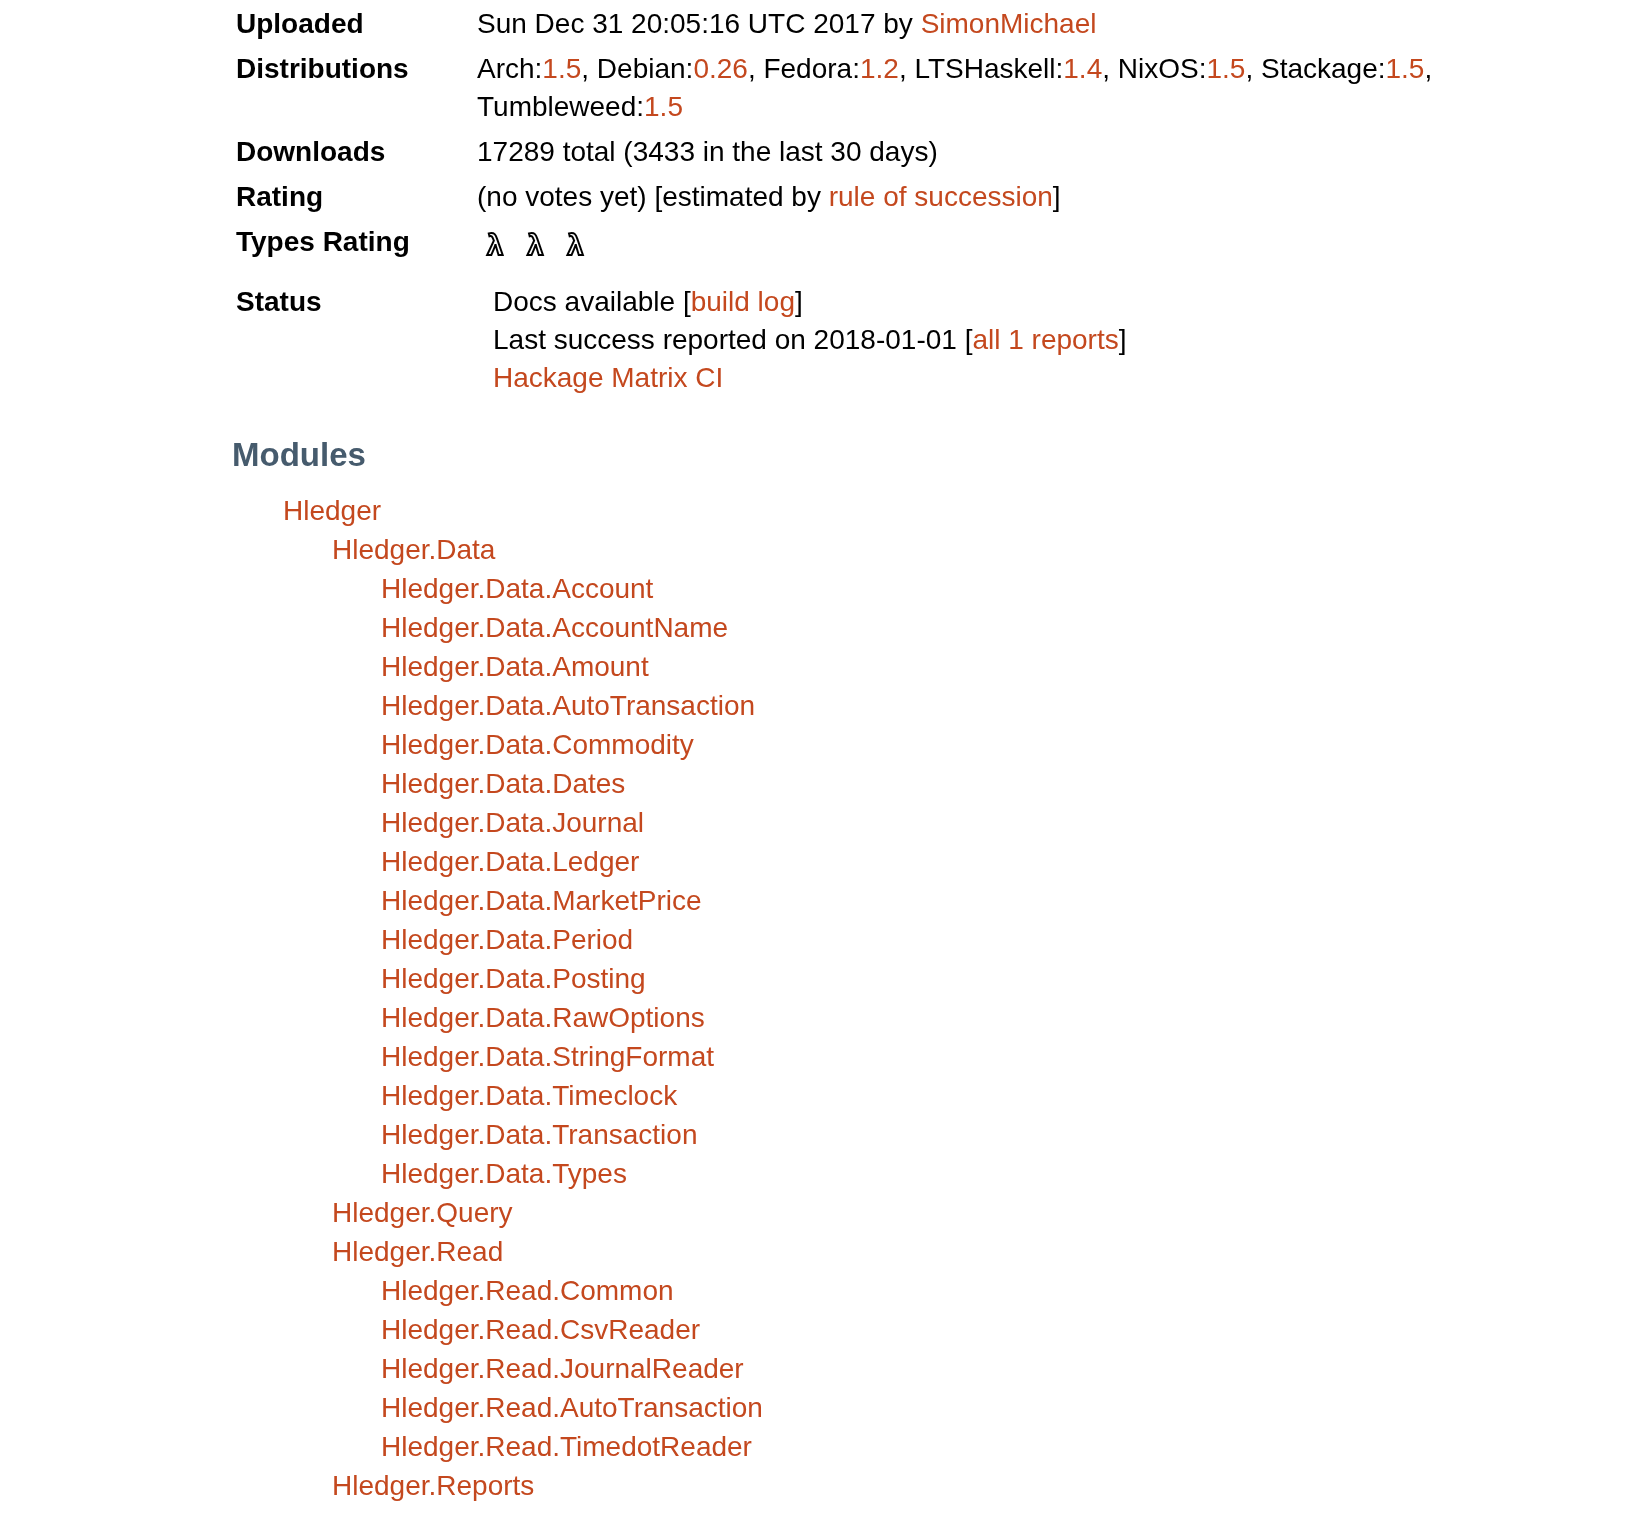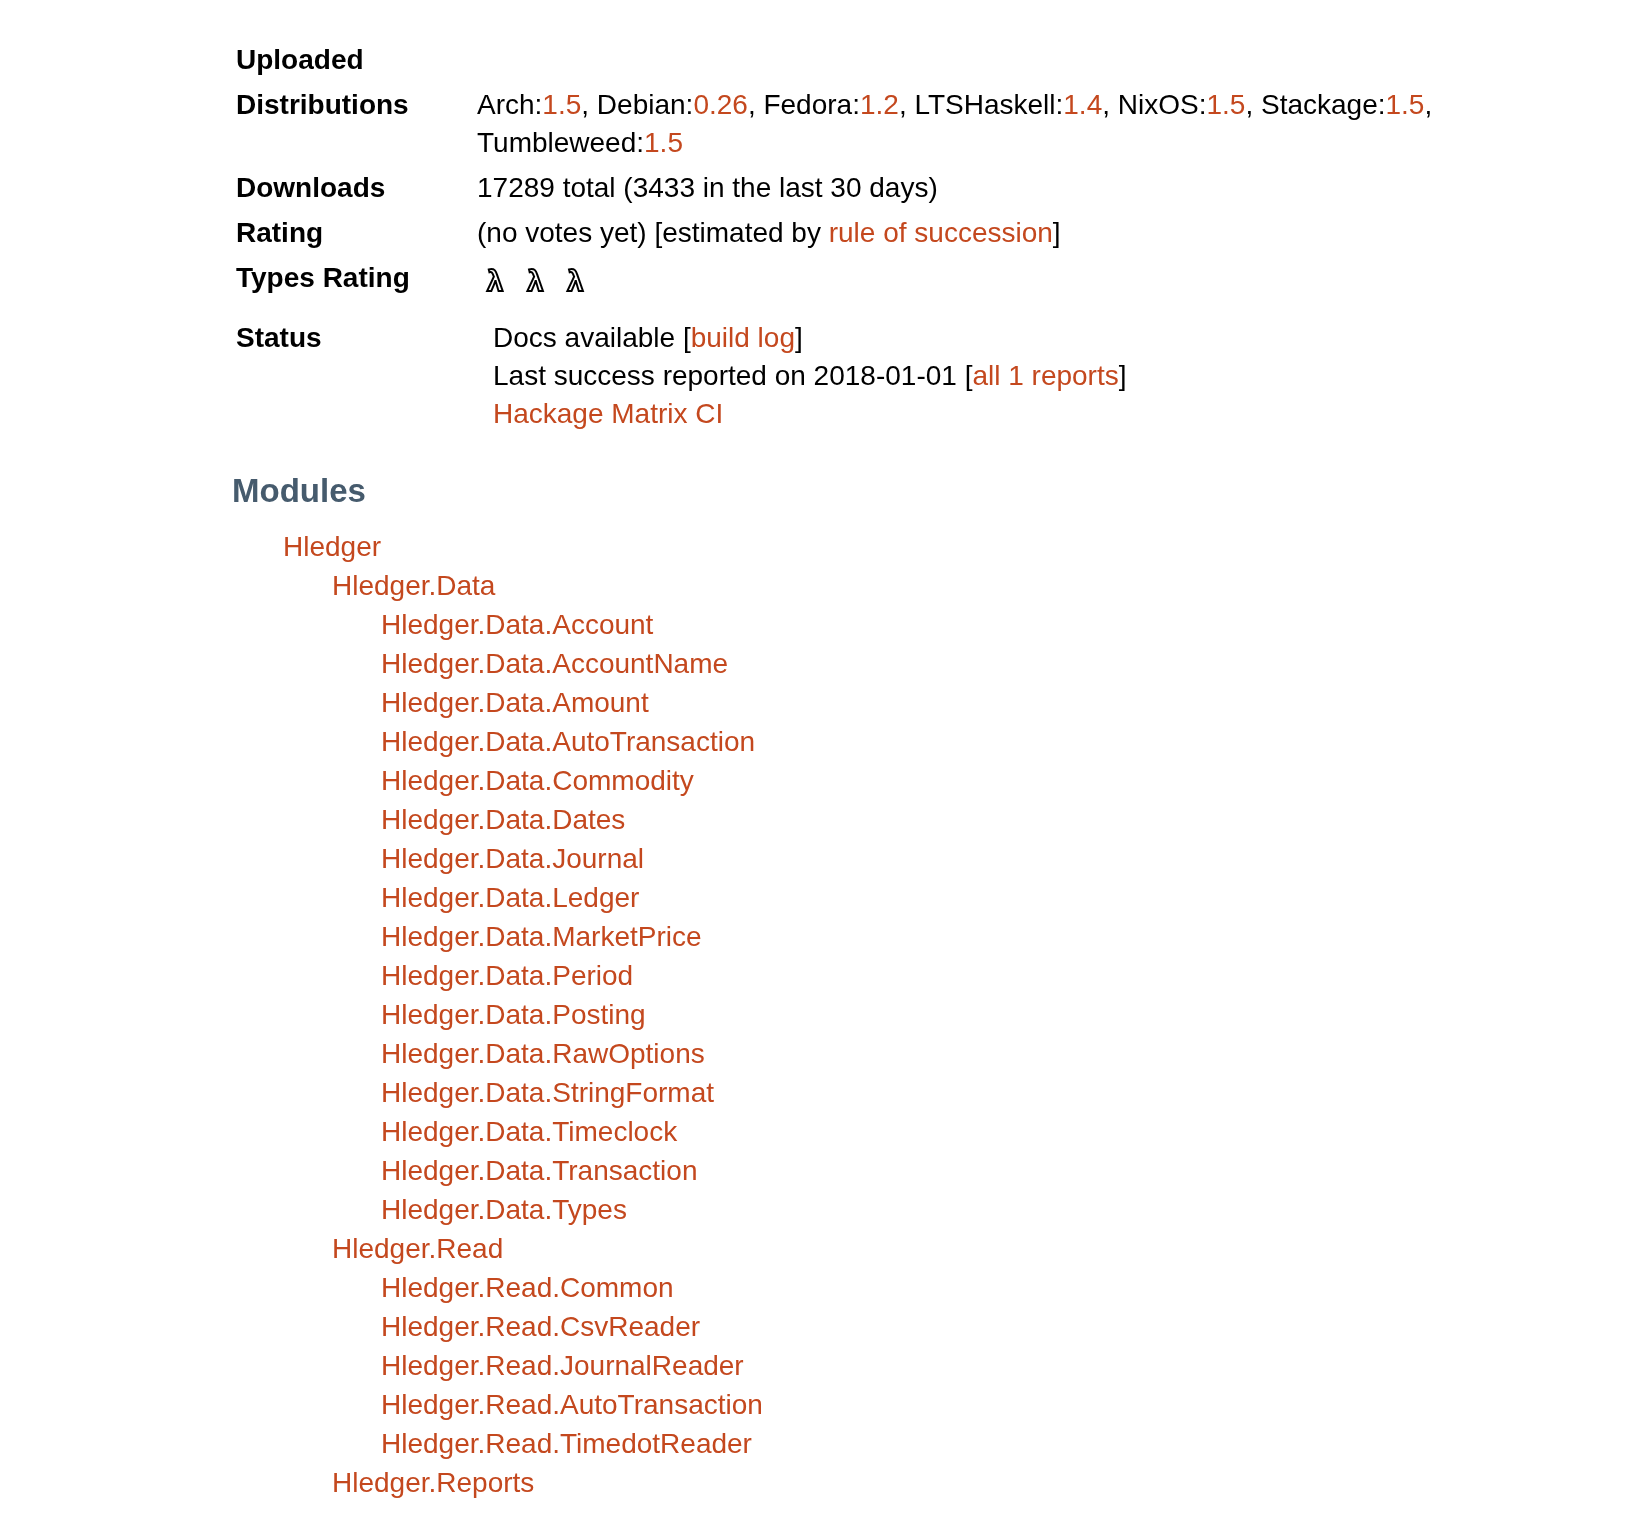--- a/index.html
+++ b/index.html
@@ -3,21 +3,21 @@
 <meta charset="utf-8">
 <style>
   * { margin: 0; padding: 0; box-sizing: border-box; }
   html, body { background: #ffffff; }
   body {
     width: 1639px; height: 1519px; overflow: hidden;
     font-family: "Liberation Sans", sans-serif;
     font-size: 28px; line-height: 38px; color: #000000;
   }
   a { color: #c4481e; text-decoration: none; cursor: pointer; }
-  .content { padding: 5px 0 0 236px; margin-top: 36px; }
+  .content { padding: 5px 0 0 236px; }
 
   
   .prop { display: grid; grid-template-columns: 241px 1040px; margin-bottom: 7px; align-items: start; }
   .prop-label { font-weight: bold; color: #000; }
   .prop-value { color: #000; }
   .prop.status-row { margin-top: 16px; gap: 16px; }
 
   
   .lambda-row { font-size: 29px; line-height: 44px; padding-left: 10px; }
   .lam {
@@ -45,20 +45,21 @@
 
   .dist-item span, .dist-item a { white-space: pre-wrap; }
 </style>
 </head>
 <body>
 
 <div class="content">
 
   <div class="prop">
     <div class="prop-label">Uploaded</div>
+    <div class="prop-value"><span>Sun Dec 31 20:05:16 UTC 2017 by </span><a>SimonMichael</a></div>
   </div>
 
   <div class="prop">
     <div class="prop-label">Distributions</div>
     <div class="prop-value"><span class="dist-item"><span>Arch:</span><a>1.5</a><span>, </span></span><span class="dist-item"><span>Debian:</span><a>0.26</a><span>, </span></span><span class="dist-item"><span>Fedora:</span><a>1.2</a><span>, </span></span><span class="dist-item"><span>LTSHaskell:</span><a>1.4</a><span>, </span></span><span class="dist-item"><span>NixOS:</span><a>1.5</a><span>, </span></span><span class="dist-item"><span>Stackage:</span><a>1.5</a><span>, </span></span><span class="dist-item"><span>Tumbleweed:</span><a>1.5</a><span></span></span></div>
   </div>
 
   <div class="prop">
     <div class="prop-label">Downloads</div>
     <div class="prop-value">17289 total (3433 in the last 30 days)</div>
@@ -97,20 +98,21 @@
     <li class="lvl3"><a>Hledger.Data.Journal</a></li>
     <li class="lvl3"><a>Hledger.Data.Ledger</a></li>
     <li class="lvl3"><a>Hledger.Data.MarketPrice</a></li>
     <li class="lvl3"><a>Hledger.Data.Period</a></li>
     <li class="lvl3"><a>Hledger.Data.Posting</a></li>
     <li class="lvl3"><a>Hledger.Data.RawOptions</a></li>
     <li class="lvl3"><a>Hledger.Data.StringFormat</a></li>
     <li class="lvl3"><a>Hledger.Data.Timeclock</a></li>
     <li class="lvl3"><a>Hledger.Data.Transaction</a></li>
     <li class="lvl3"><a>Hledger.Data.Types</a></li>
+    <li class="lvl2"><a>Hledger.Query</a></li>
     <li class="lvl2"><a>Hledger.Read</a></li>
     <li class="lvl3"><a>Hledger.Read.Common</a></li>
     <li class="lvl3"><a>Hledger.Read.CsvReader</a></li>
     <li class="lvl3"><a>Hledger.Read.JournalReader</a></li>
     <li class="lvl3"><a>Hledger.Read.AutoTransaction</a></li>
     <li class="lvl3"><a>Hledger.Read.TimedotReader</a></li>
     <li class="lvl2"><a>Hledger.Reports</a></li>
   </ul>
 
 </div>

